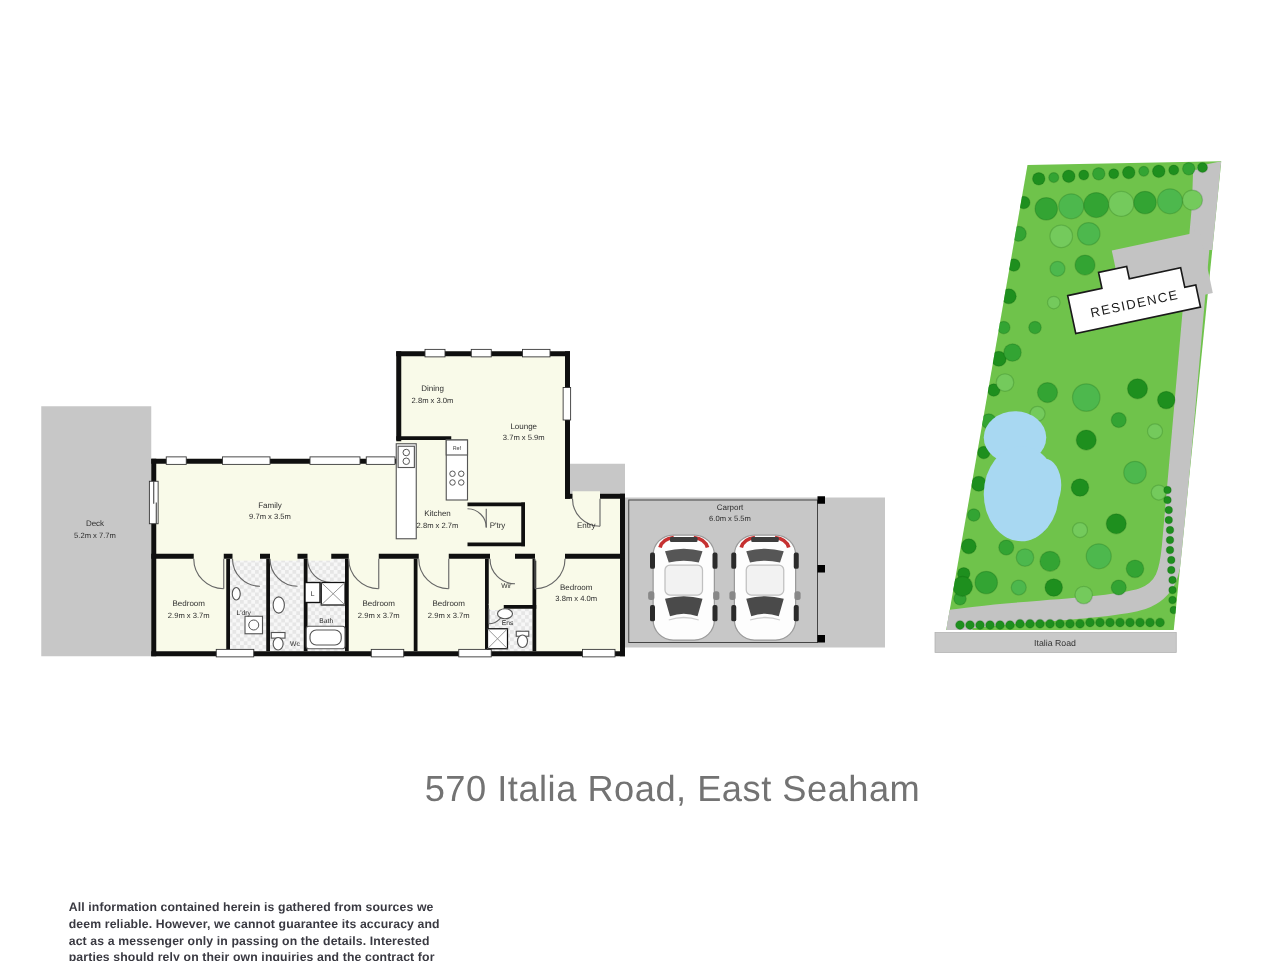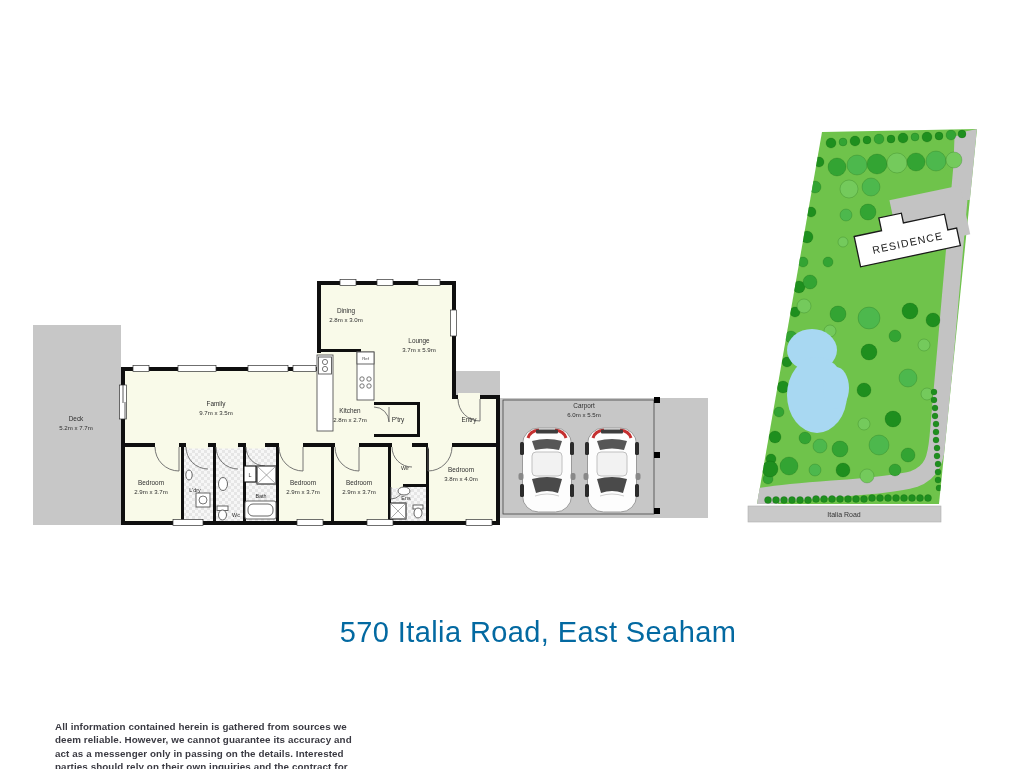--- a/index.html
+++ b/index.html
@@ -10,21 +10,21 @@
   .room-dims{font-size:6.1px;}
   .tiny{font-size:4.3px;fill:#444;}
   .small{font-size:5.4px;}
   .fix{fill:#ffffff;stroke:#555;stroke-width:0.9;}
   .wall{fill:#0f0f0f;}
   .win{fill:#ffffff;stroke:#333;stroke-width:0.7;}
   .arc{fill:none;stroke:#666;stroke-width:0.9;}
   .leaf{stroke:#666;stroke-width:0.9;}
   [data-name="site-trees"] circle{stroke:rgba(0,70,0,.18);stroke-width:1;}
   #title{position:absolute;left:54px;top:616px;width:968px;text-align:center;
-         font-size:29px;letter-spacing:0.4px;color:#0369a1;}
+         font-size:29px;letter-spacing:0.4px;color:#737373;}
   #disclaimer{position:absolute;left:55px;top:720px;width:302px;font-size:9.8px;
          line-height:13.3px;color:#3a3a42;font-weight:700;letter-spacing:0.1px;}
 </style>
 </head>
 <body>
 
 <div id="canvas" data-name="floorplan-page">
 
 <svg width="1024" height="600" viewBox="0 0 1024 600" data-name="plan-canvas" style="position:absolute;left:0;top:0;">
   <defs>

